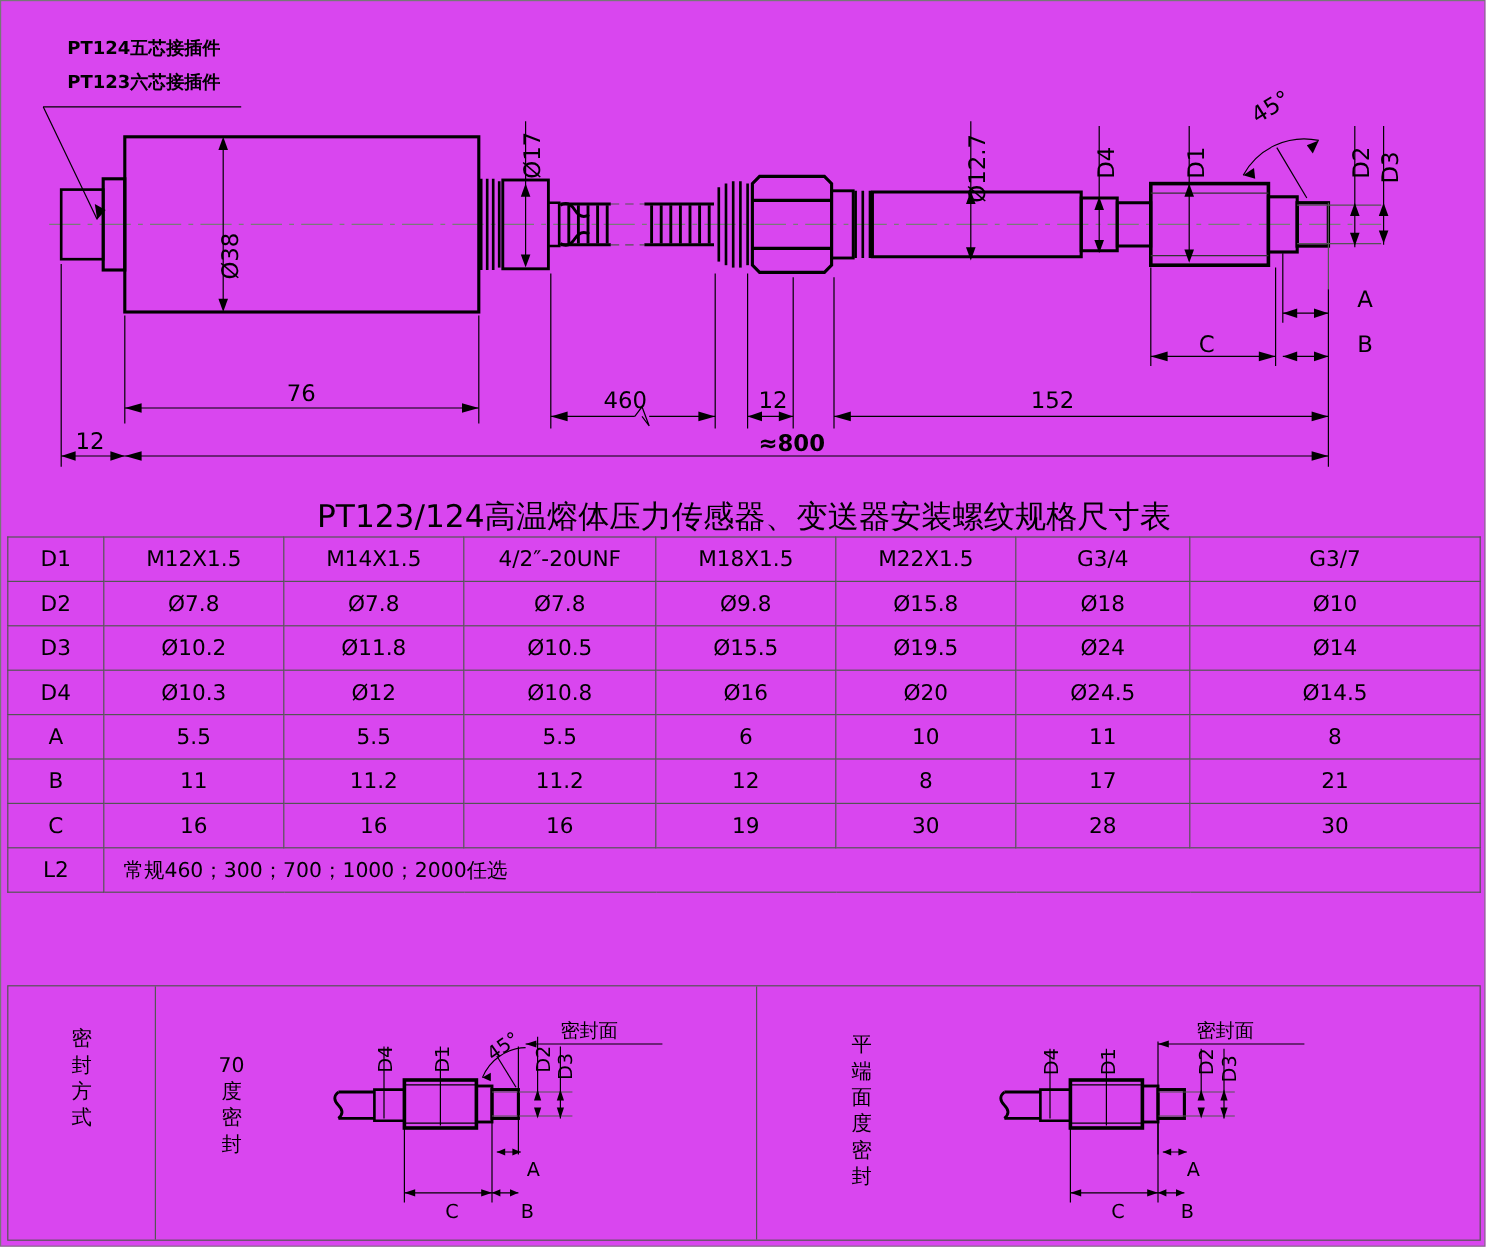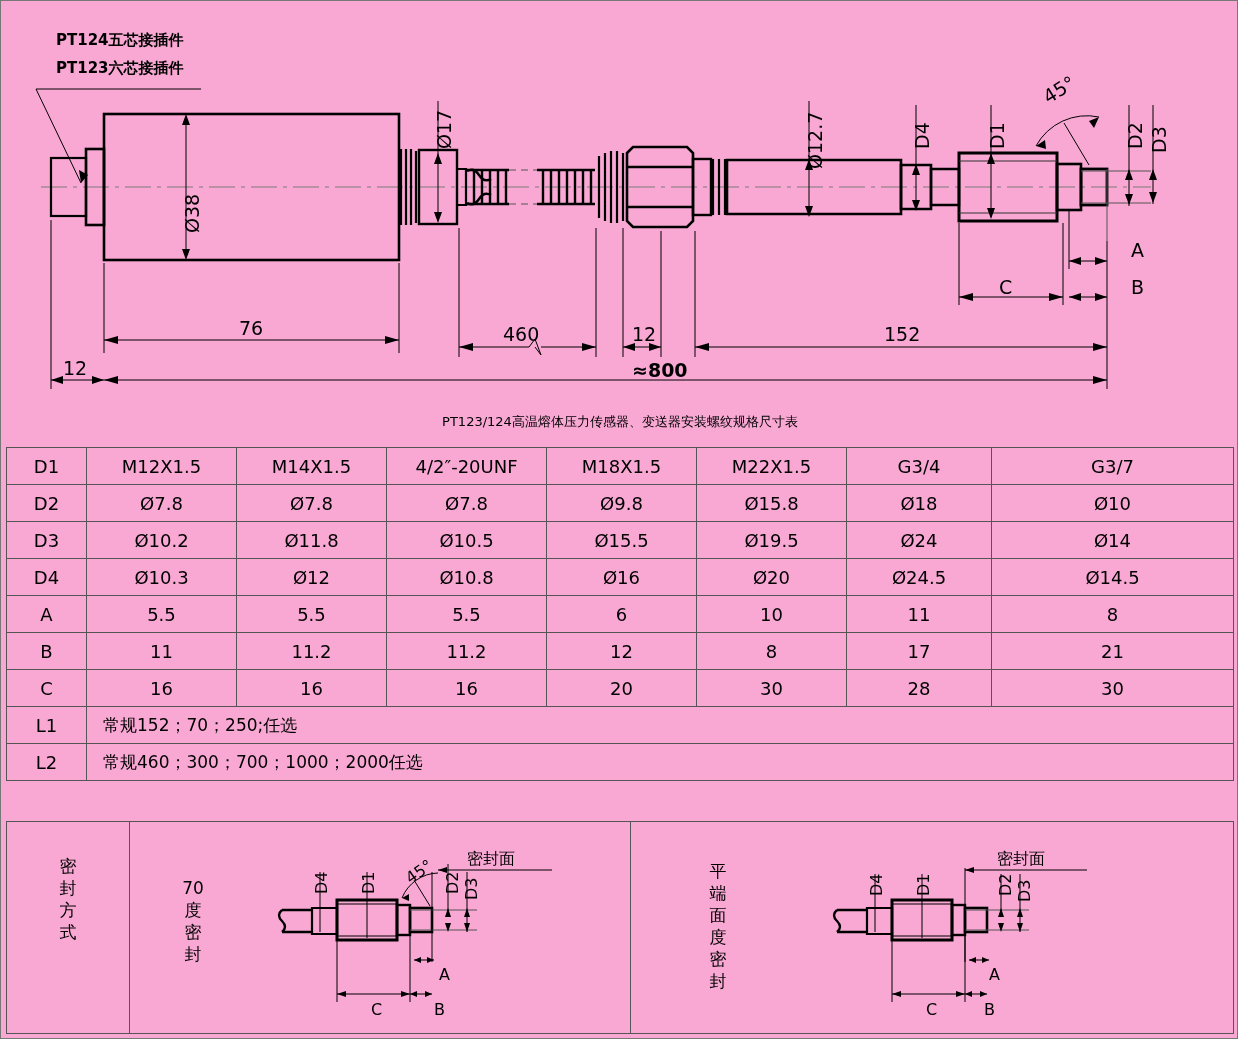--- a/index.html
+++ b/index.html
@@ -1,32 +1,32 @@
 <!DOCTYPE html>
 <html><head>
 <meta charset="utf-8">
 <style>
   html,body{margin:0;padding:0;background:#fff;}
   body{width:1238px;height:1039px;font-family:"Liberation Sans",sans-serif;color:#000;}
-  #page{position:relative;width:1238px;height:1039px;box-sizing:border-box;border:1px solid #777;overflow:hidden;background:#f9a8d4;}
+  #page{position:relative;width:1238px;height:1039px;box-sizing:border-box;border:1px solid #777;overflow:hidden;background:#d946ef;}
 
   .draw{position:absolute;left:0;top:0;width:1238px;height:1039px;}
   .lbl{position:absolute;font-family:"Liberation Sans",sans-serif;white-space:nowrap;}
   .cn{font-family:"DejaVu Sans",sans-serif;}
 
   
   .callout{font-size:15px;font-weight:bold;letter-spacing:0px;}
 
   
   .dim{font-size:19px;font-family:"DejaVu Sans",sans-serif;}
   .dim-s{font-size:16px;font-family:"DejaVu Sans",sans-serif;}
   .vert{transform:rotate(-90deg);transform-origin:0 0;}
 
   
-  #tbl-title{position:absolute;left:0;top:412px;width:1238px;text-align:center;font-size:13px;}
+  #tbl-title{position:absolute;left:0;top:412px;width:1238px;text-align:center;font-size:26px;}
   table.spec{position:absolute;left:5px;top:446px;width:1228px;border-collapse:collapse;table-layout:fixed;}
   table.spec td{border:1px solid #555;height:36px;text-align:center;font-size:18px;font-family:"DejaVu Sans",sans-serif;padding:0;}
   table.spec td.rowhdr{width:80px;}
   table.spec td.lv{text-align:left;padding-left:16px;font-size:17px;}
 
   
   #bottom{position:absolute;left:5px;top:820px;width:1228px;height:213px;border:1px solid #555;box-sizing:border-box;}
   #bot-div{position:absolute;left:623px;top:0;width:1px;height:211px;background:#555;}
   #bot-div2{position:absolute;left:122px;top:0;width:1px;height:211px;background:#555;}
   .vtext{position:absolute;font-family:"DejaVu Sans",sans-serif;font-size:17px;line-height:22px;text-align:center;width:22px;}
@@ -251,21 +251,21 @@
   <div class="lbl dim vert" style="left:803px;top:168px;">Ø12.7</div>
   <div class="lbl dim vert" style="left:910px;top:148px;">D4</div>
   <div class="lbl dim vert" style="left:985px;top:148px;">D1</div>
   <div class="lbl dim vert" style="left:1123px;top:148px;">D2</div>
   <div class="lbl dim vert" style="left:1147px;top:152px;">D3</div>
   <div class="lbl dim" style="left:1038px;top:88px;transform:rotate(-32deg);transform-origin:0 0;">45°</div>
 
   <div class="lbl dim" style="left:238px;top:316px;">76</div>
   <div class="lbl dim" style="left:502px;top:322px;">460</div>
   <div class="lbl dim" style="left:631px;top:322px;">12</div>
-  <div class="lbl dim" style="left:883px;top:322px;">152</div>
+  <div class="lbl dim" style="left:858px;top:322px;">152</div>
   <div class="lbl dim" style="left:62px;top:356px;">12</div>
   <div class="lbl dim" style="left:631px;top:358px;font-weight:bold;">≈800</div>
   <div class="lbl dim" style="left:1130px;top:238px;">A</div>
   <div class="lbl dim" style="left:998px;top:275px;">C</div>
   <div class="lbl dim" style="left:1130px;top:275px;">B</div>
 
   <div id="tbl-title" class="cn">PT123/124高温熔体压力传感器、变送器安装螺纹规格尺寸表</div>
 
   <table class="spec">
     <colgroup>
@@ -337,28 +337,24 @@
           <td>12</td>
           <td>8</td>
           <td>17</td>
           <td>21</td>
         </tr>
         <tr>
           <td class="rowhdr">C</td>
           <td>16</td>
           <td>16</td>
           <td>16</td>
-          <td>20</td>
+          <td>19</td>
           <td>30</td>
           <td>28</td>
           <td>30</td>
-        </tr>
-        <tr>
-          <td class="rowhdr">L1</td>
-          <td class="lv" colspan="7">常规152；70；250;任选</td>
         </tr>
         <tr>
           <td class="rowhdr">L2</td>
           <td class="lv" colspan="7">常规460；300；700；1000；2000任选</td>
         </tr>
       </tbody>
   </table>
 
   <div id="bottom">
     <div id="bot-div2"></div>

